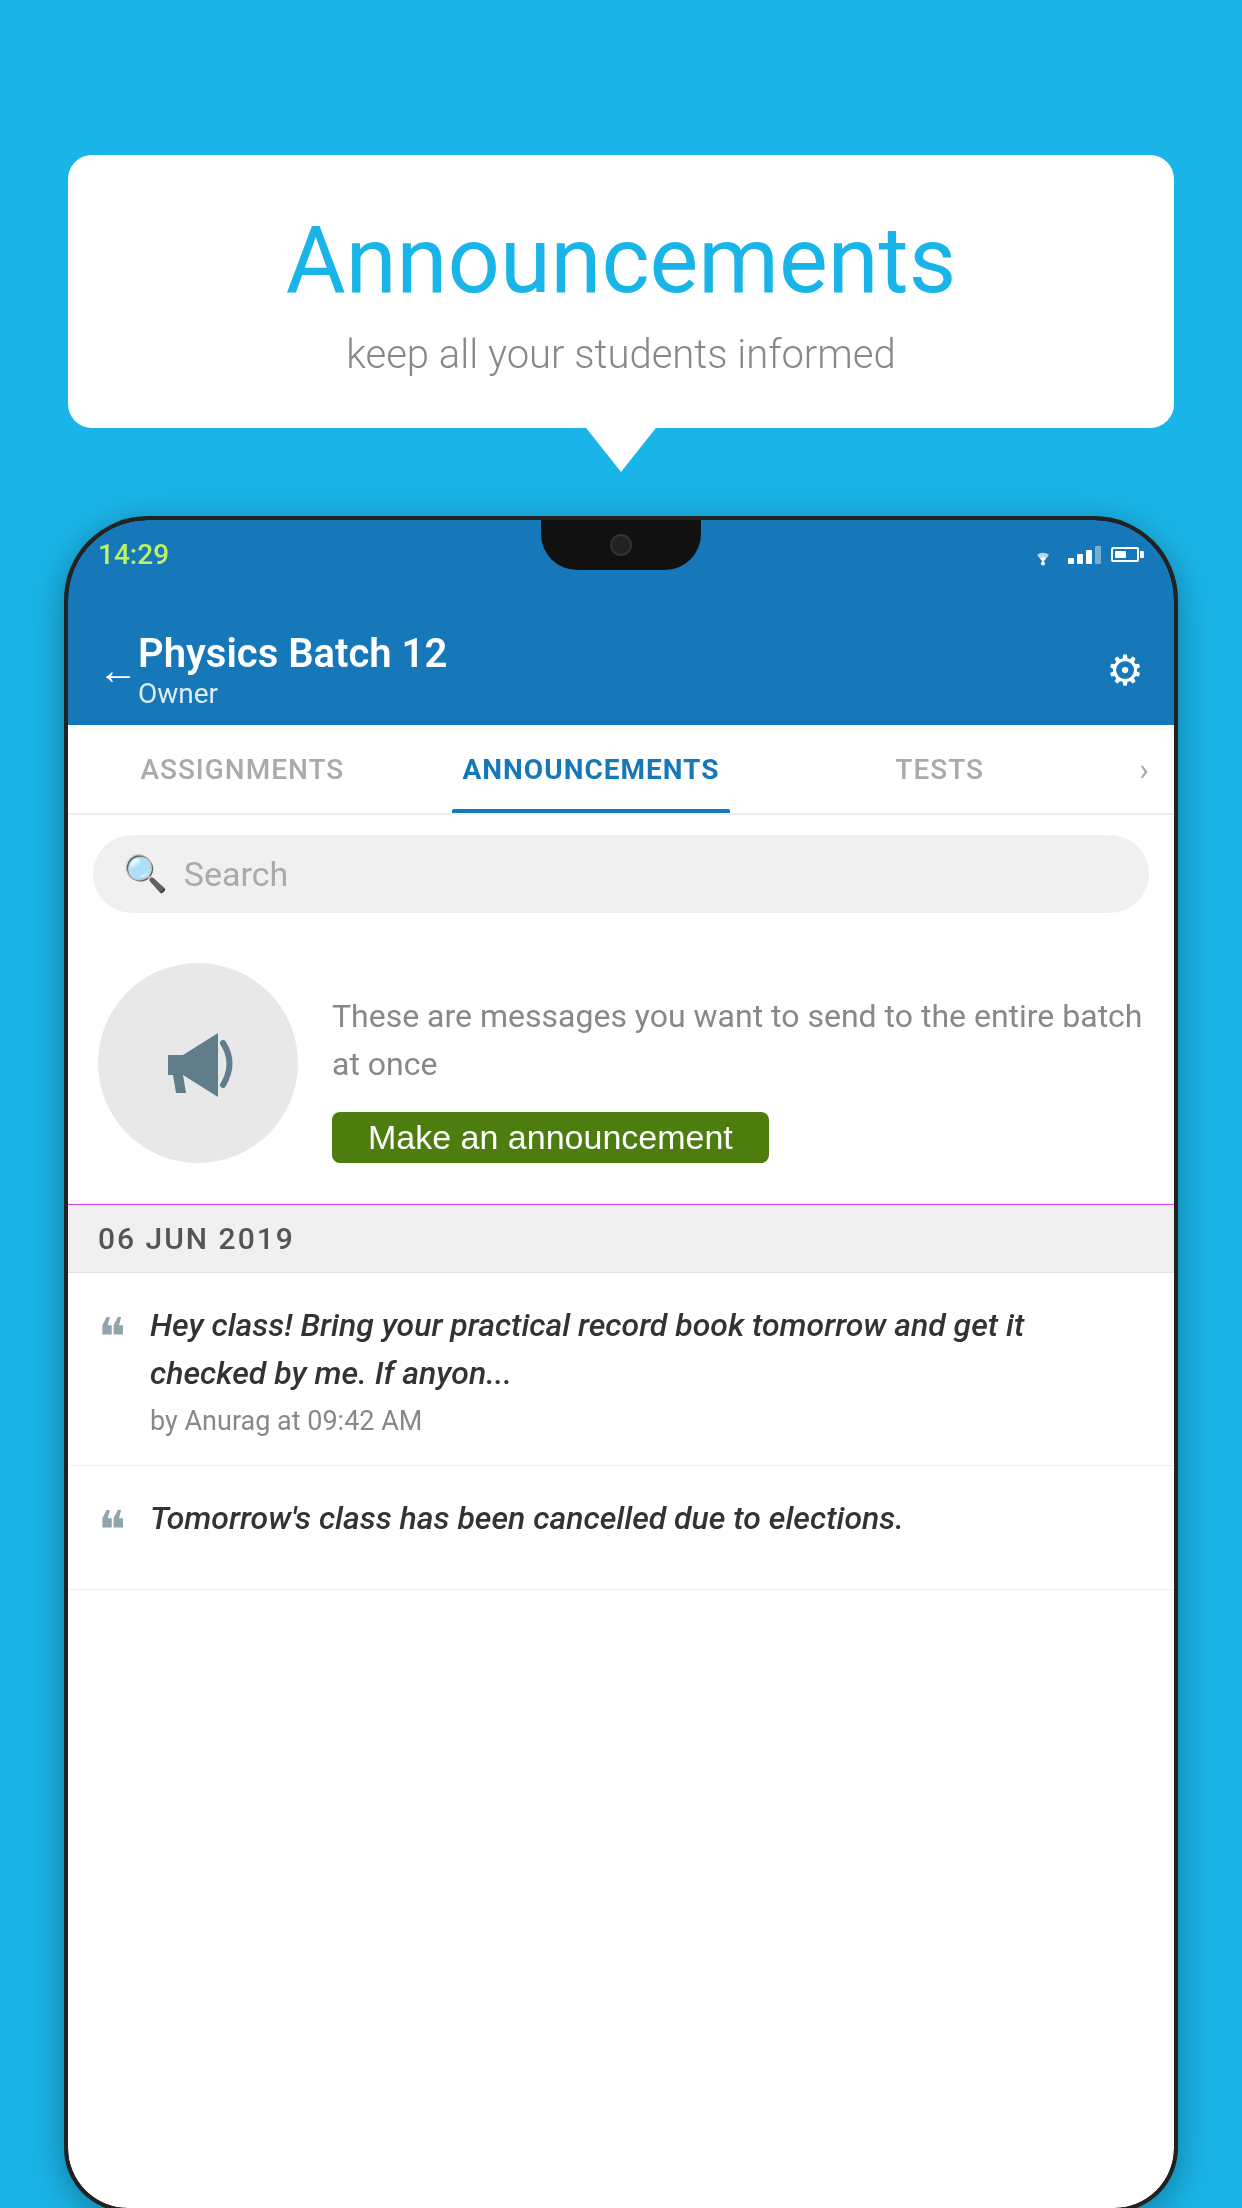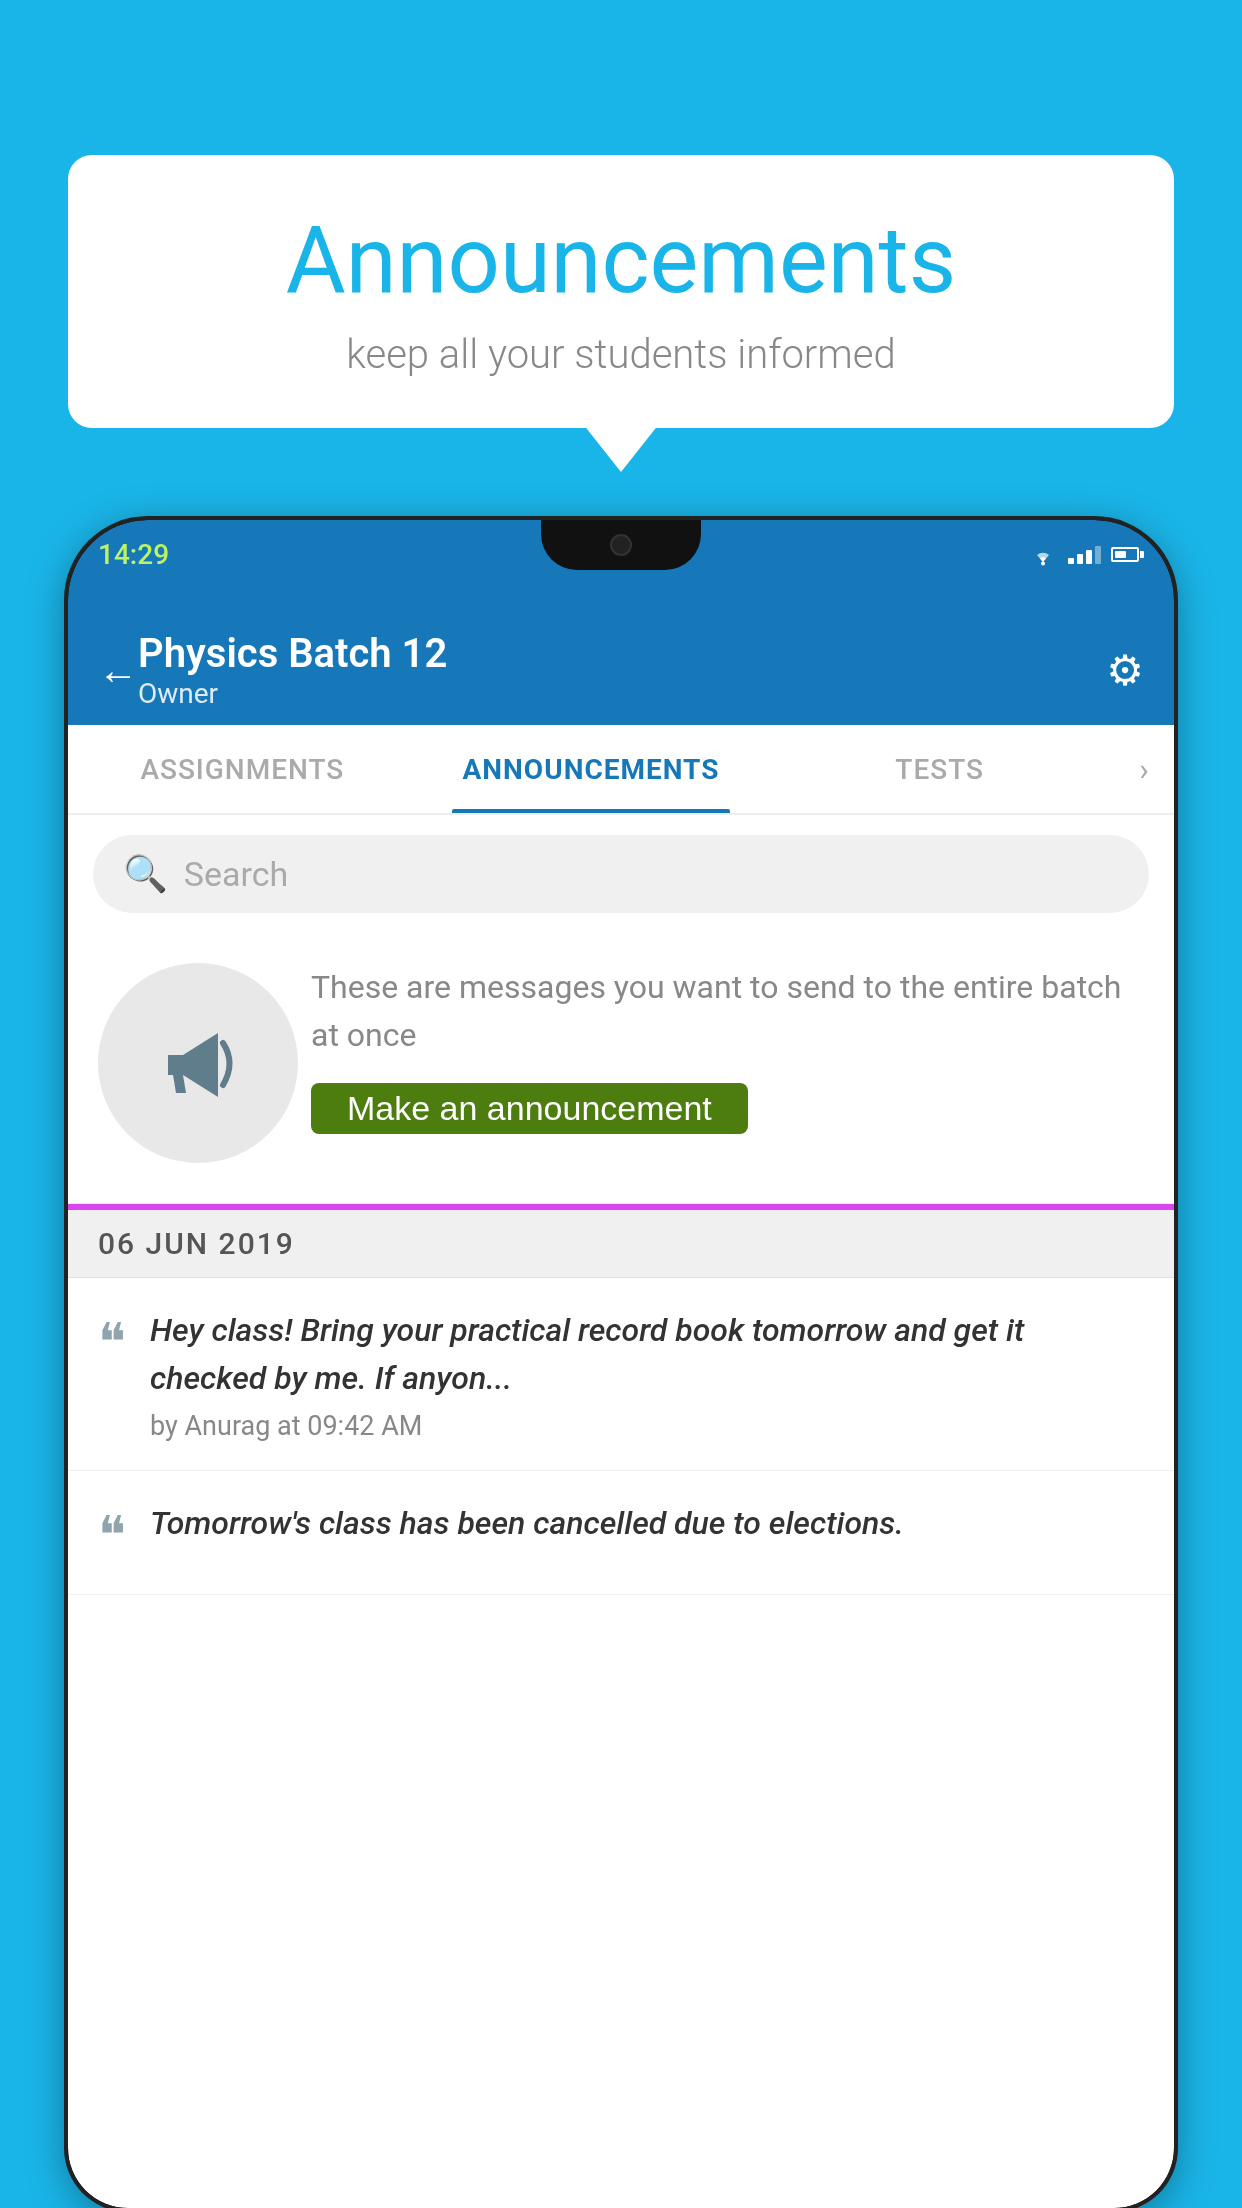--- a/index.html
+++ b/index.html
@@ -218,22 +218,22 @@
     .search-text {
       font-size: 34px;
       color: #aaa;
     }
 
     
     .promo-section {
       background: white;
       padding: 30px 30px 40px;
       display: flex;
-      align-items: flex-start;
-      gap: 13px;
+      align-items: flex-end;
+      gap: 34px;
       border-bottom: 1px solid #eee;
     }
     .promo-icon-circle {
       width: 200px;
       height: 200px;
       background: #e8e8e8;
       border-radius: 50%;
       display: flex;
       align-items: center;
       justify-content: center;
@@ -260,21 +260,21 @@
     }
 
     
     .date-separator {
       background: #f0f0f0;
       padding: 16px 30px;
       font-size: 30px;
       color: #555;
       font-weight: 500;
       letter-spacing: 2px;
-      border-top: 6px solid #d946ef;
+      border-top: 1px solid #d946ef;
       border-bottom: 1px solid #e0e0e0;
     }
 
     
     .announcement-item {
       background: white;
       padding: 28px 30px;
       display: flex;
       align-items: flex-start;
       gap: 24px;

